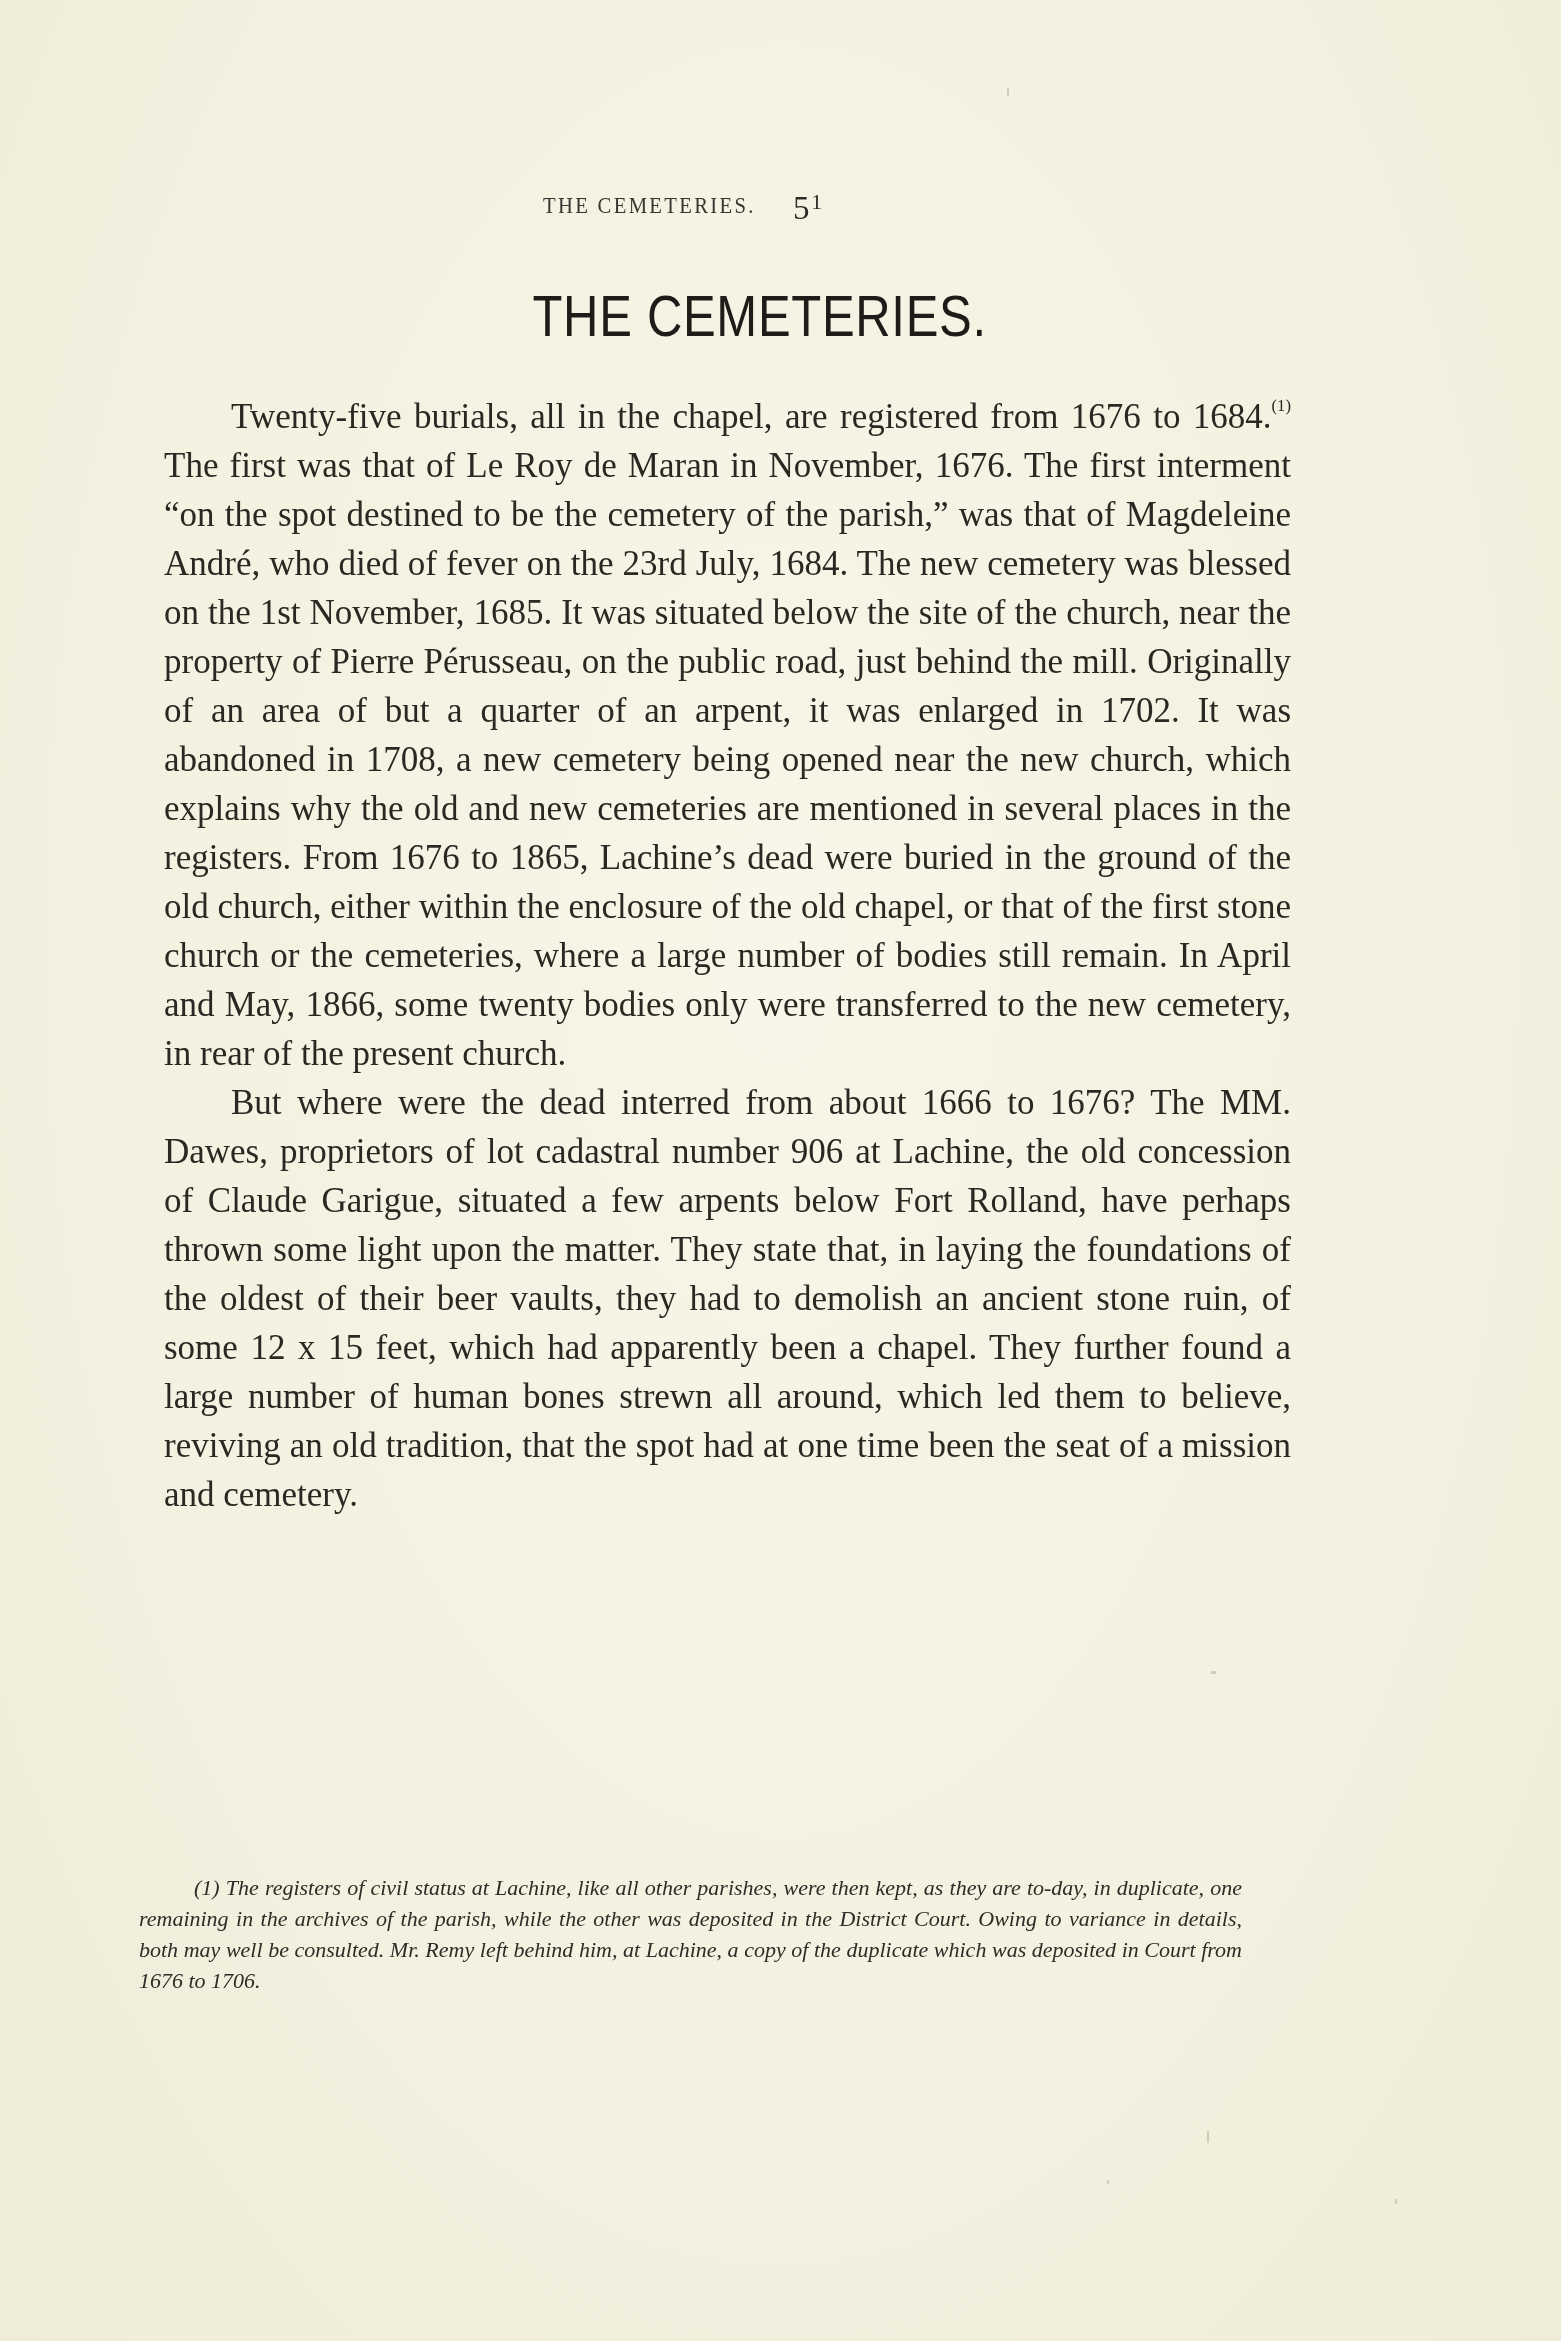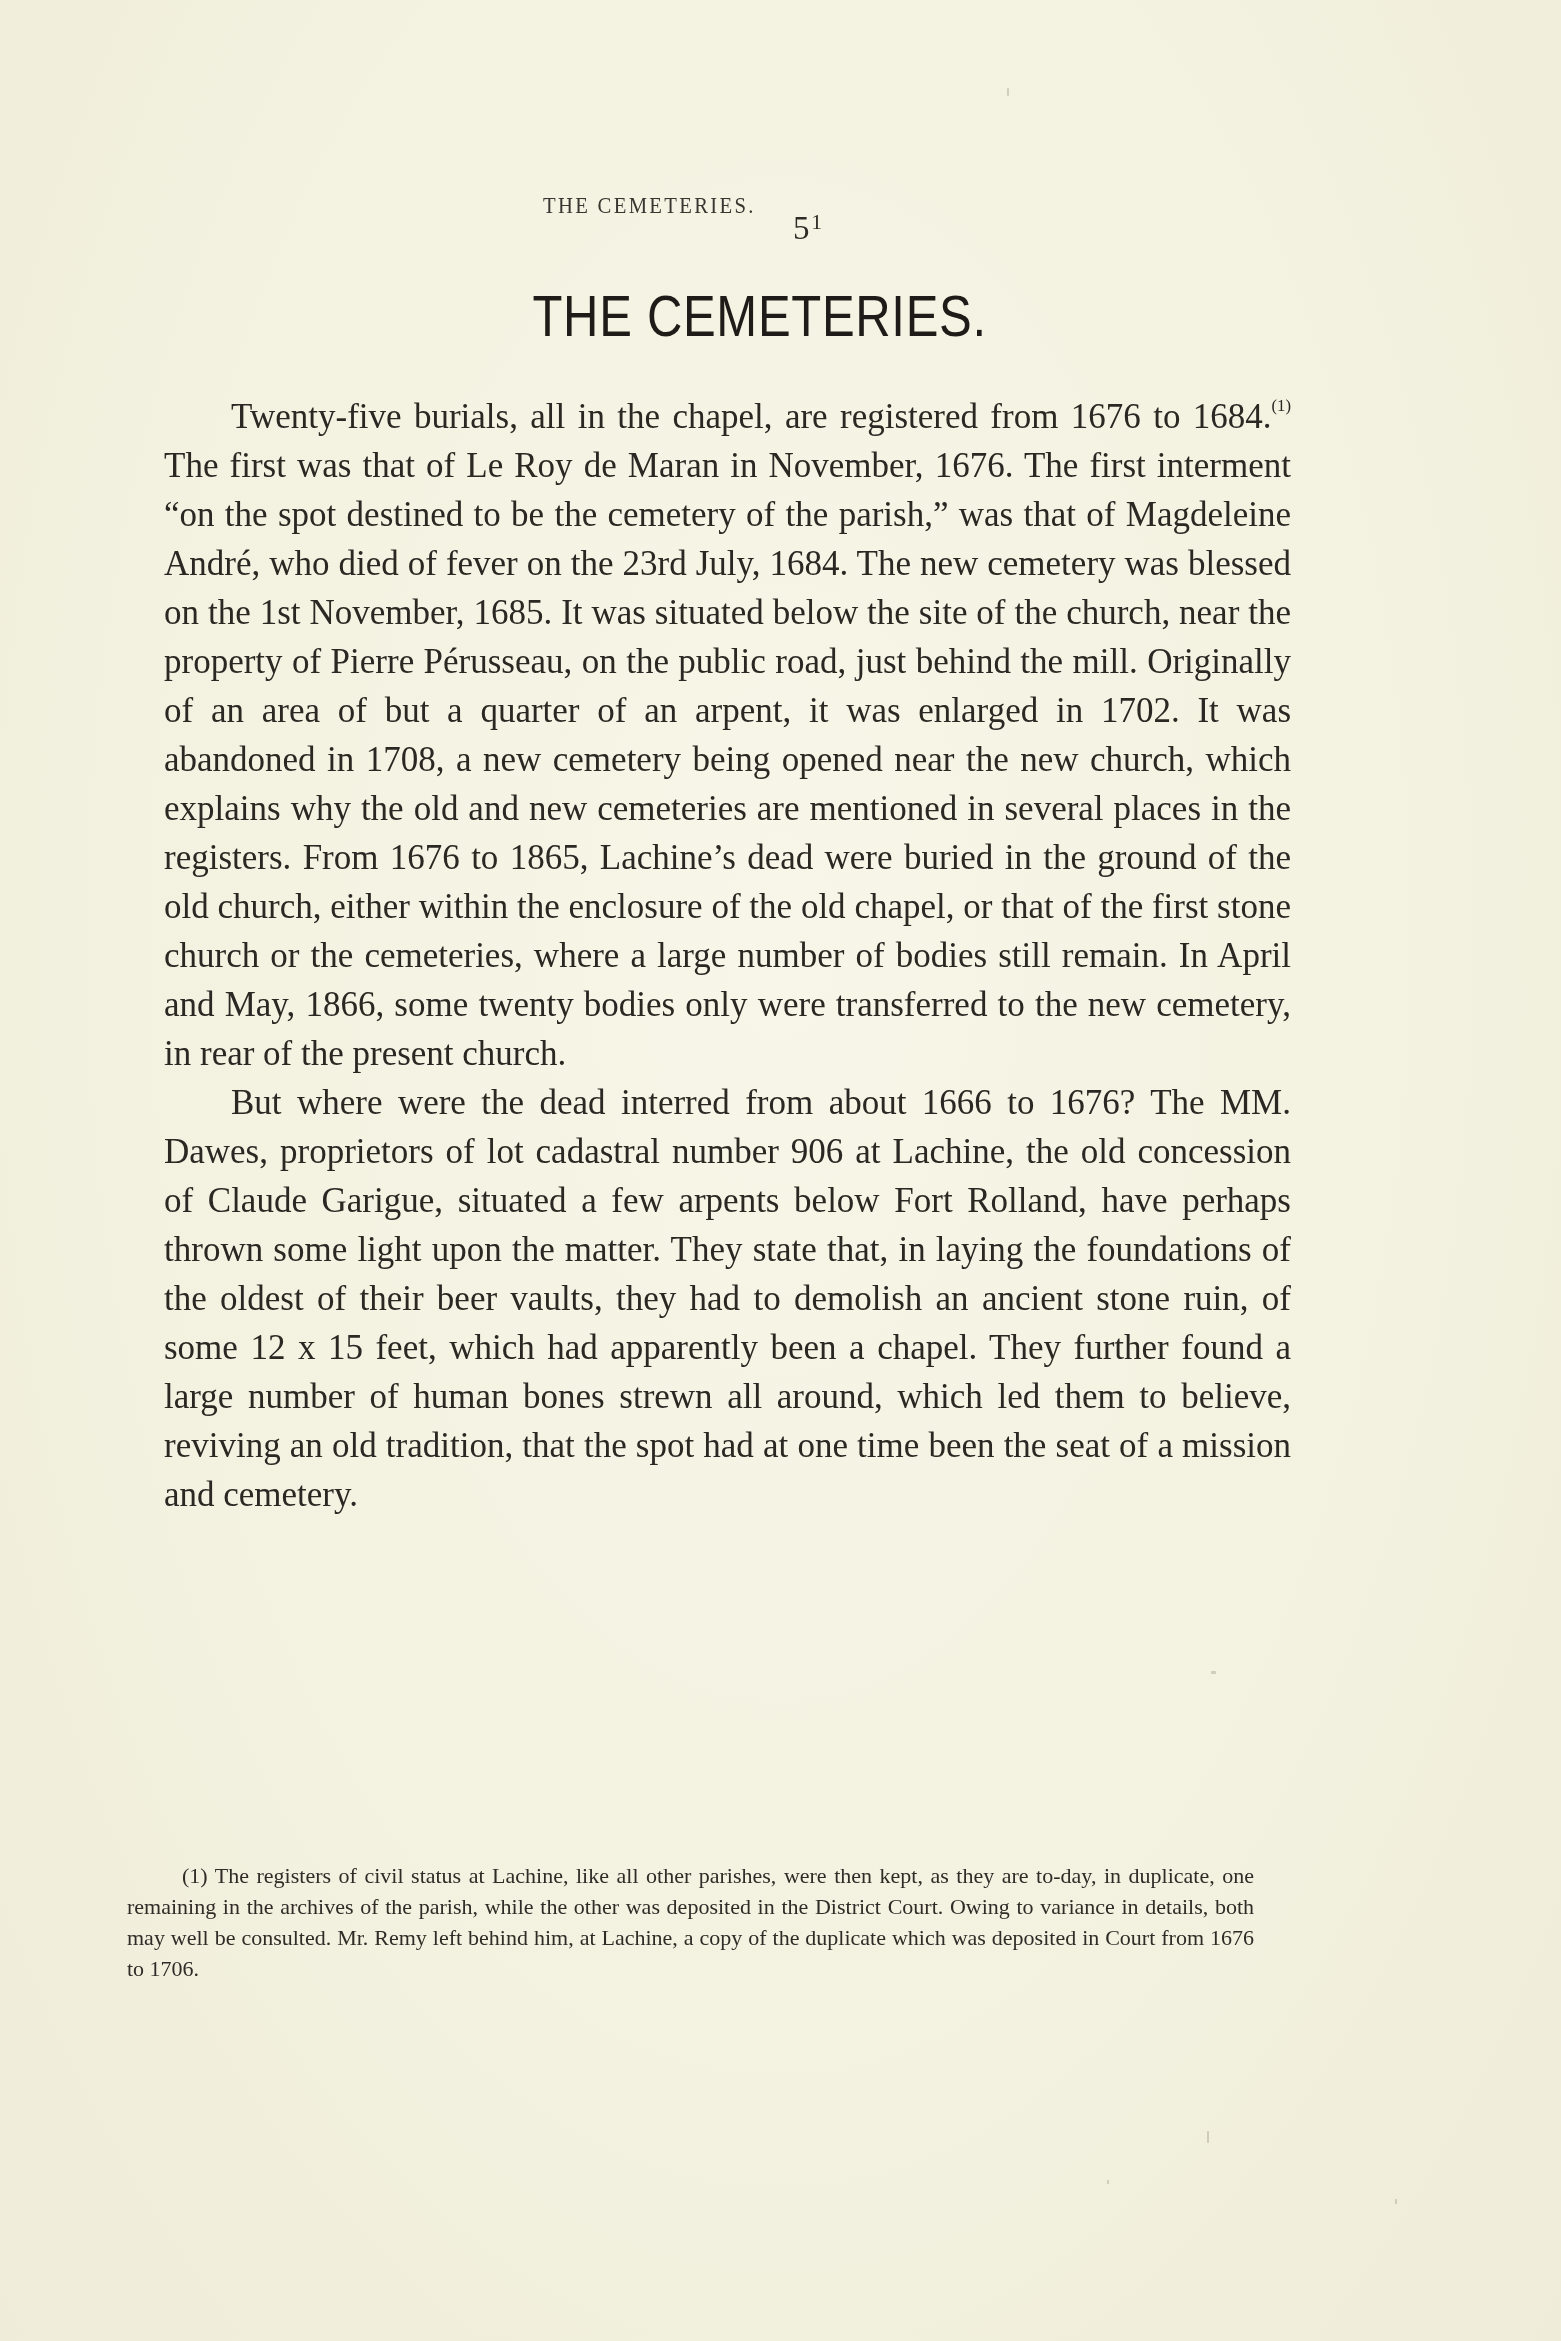--- a/index.html
+++ b/index.html
@@ -25,21 +25,20 @@
     color: #3a3530;
     transform: scaleX(0.92);
     transform-origin: left top;
   }
   .page-number {
     position: absolute;
     top: 190px;
     left: 793px;
     font-size: 33px;
     color: #2f2a26;
-    margin-top: 20px;
   }
   .page-number .one {
     font-size: 21.6px;
     vertical-align: 10px;
     margin-left: 1.7px;
   }
   .chapter-title {
     position: absolute;
     top: 283px;
     left: 0;
@@ -81,22 +80,23 @@
     position: absolute;
     top: 1860px;
     left: 127px;
     width: 1127px;
     font-size: 22px;
     line-height: 31px;
     text-align: justify;
     color: #302b27;
   }
   .footnote p {
-    margin: 0;
+    margin: 12px;
     text-indent: 55px;
+    font-style: italic;
   }
   .speck {
     position: absolute;
     width: 1.7px;
     height: 7.5px;
     background: #b9b4a1;
     border-radius: 0.8px;
     opacity: 0.6;
   }
 </style>

